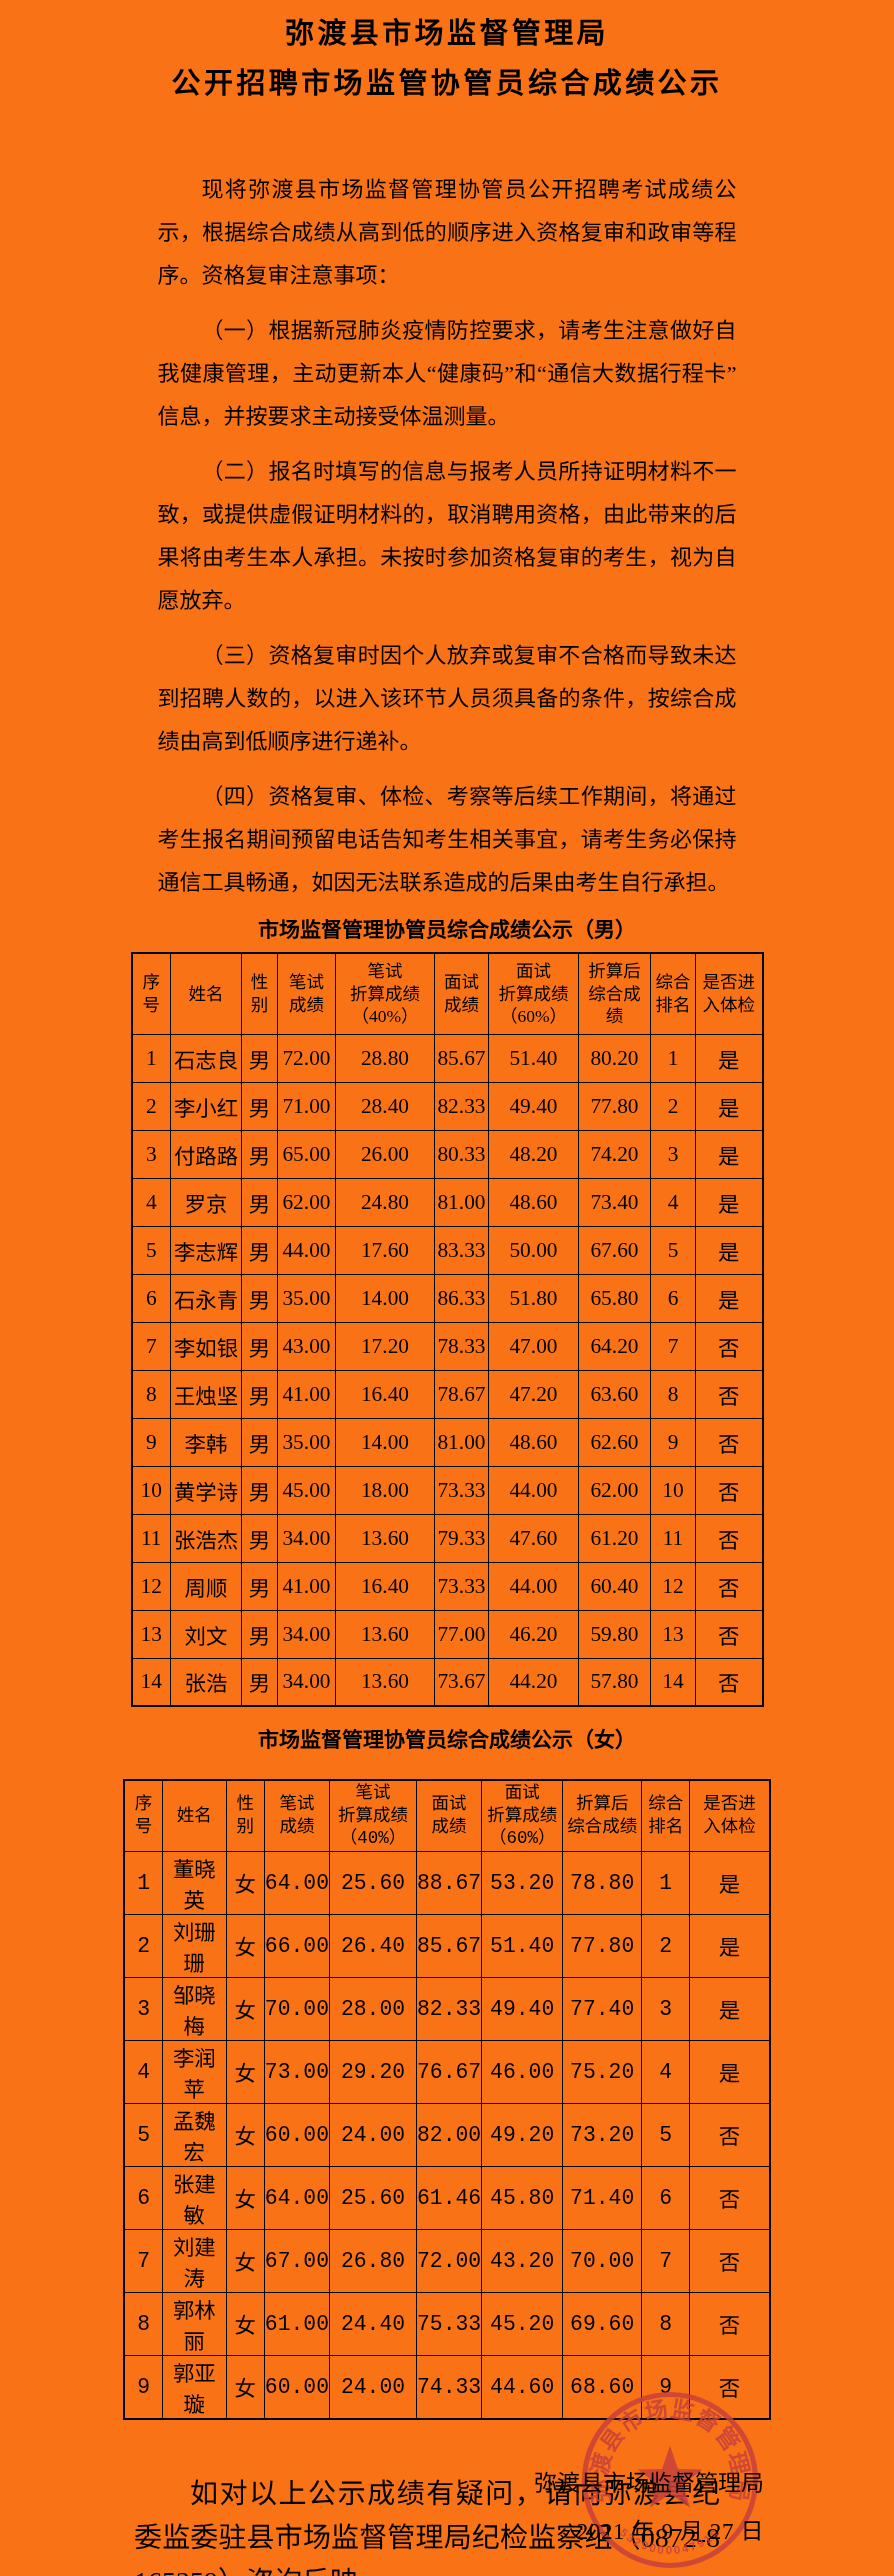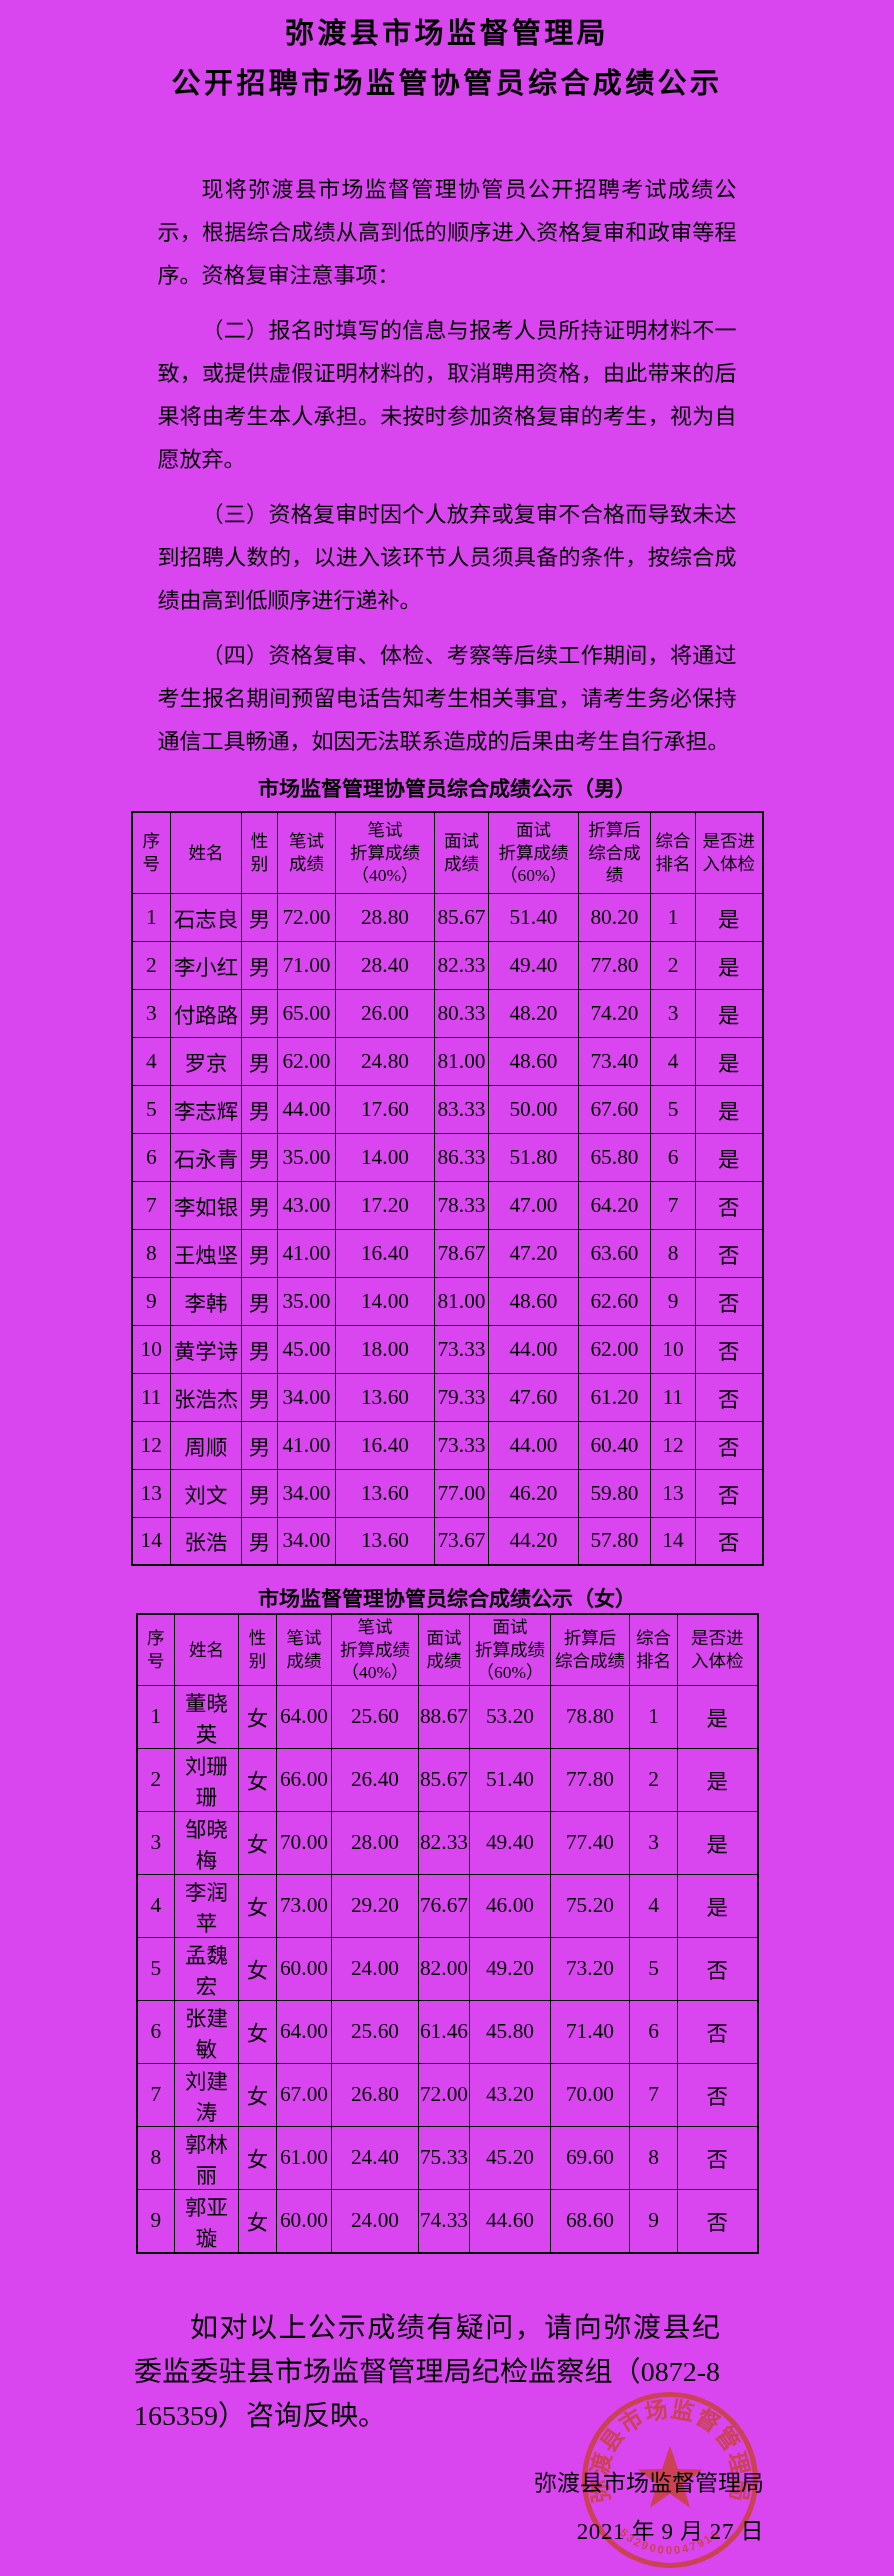--- a/index.html
+++ b/index.html
@@ -1,40 +1,40 @@
 <!DOCTYPE html>
 <html lang="zh-CN" style="--seal-color: #c8423b;font-size:9px"><head>
 <meta charset="utf-8">
 <style>
   html,body{margin:0;padding:0;background:#ffffff;}
   .page{
     position:relative;
     width:894px;height:2576px;
-    background:#d946ef;color:#000;
+    background:#f97316;color:#000;
     overflow:hidden;
     font-family:"Liberation Serif","DejaVu Serif",serif;
   }
   
   .doc-titles{padding-top:8px;text-align:center;
     font-family:"Liberation Sans","DejaVu Sans",sans-serif;font-weight:bold;}
   .doc-titles h1{margin:0;font-size:29px;line-height:50px;letter-spacing:3.4px;font-weight:bold;}
   
   .notice-body{width:603px;margin:60px auto 0 auto;
     font-size:22px;line-height:43px;text-align:justify;text-justify:inter-character;
     word-break:break-all;}
   .notice-body p{margin:12px;text-indent:2em;}
   
   .table-title{margin:0 auto;text-align:center;
     font-family:"Liberation Sans","DejaVu Sans",sans-serif;
     font-weight:bold;font-size:21px;line-height:27px;}
   .table-title.male{margin-top:7px;}
   .table-title.female{margin-top:19px;}
   
   table.score{border-collapse:collapse;table-layout:fixed;margin:9px auto 0 auto;}
-  table.score.female{margin-top:1px;}
+  table.score.female{margin-top:26px;font-family:Liberation Mono, monospace;}
   table.score,.score th,.score td{border:1.7px solid #000;}
   table.score{border-width:2.3px;}
   .score th{font-weight:normal;font-size:17.5px;line-height:22.5px;
     white-space:pre-line;text-align:center;vertical-align:middle;padding:0 1.1px;}
   table.score.male thead tr{height:81px;}
   table.score.female thead tr{height:71px;}
   .score td{font-size:21.4px;text-align:center;vertical-align:middle;padding:0;}
   table.score.male tbody tr{height:48px;}
   table.score.female tbody tr{height:50px;}
   
@@ -53,20 +53,21 @@
 
 <div class="page">
 
   <div class="doc-titles">
     <h1>弥渡县市场监督管理局</h1>
     <h1>公开招聘市场监管协管员综合成绩公示</h1>
   </div>
 
   <div class="notice-body" id="body-paragraphs">
       <p>现将弥渡县市场监督管理协管员公开招聘考试成绩公示，根据综合成绩从高到低的顺序进入资格复审和政审等程序。资格复审注意事项：</p>
+      <p>（一）根据新冠肺炎疫情防控要求，请考生注意做好自我健康管理，主动更新本人“健康码”和“通信大数据行程卡”信息，并按要求主动接受体温测量。</p>
       <p>（二）报名时填写的信息与报考人员所持证明材料不一致，或提供虚假证明材料的，取消聘用资格，由此带来的后果将由考生本人承担。未按时参加资格复审的考生，视为自愿放弃。</p>
       <p>（三）资格复审时因个人放弃或复审不合格而导致未达到招聘人数的，以进入该环节人员须具备的条件，按综合成绩由高到低顺序进行递补。</p>
       <p>（四）资格复审、体检、考察等后续工作期间，将通过考生报名期间预留电话告知考生相关事宜，请考生务必保持通信工具畅通，如因无法联系造成的后果由考生自行承担。</p>
     </div>
 
   <div class="table-title male">市场监督管理协管员综合成绩公示（男）</div>
 
   <table class="score male">
     <colgroup>
       <col style="width:39px">

